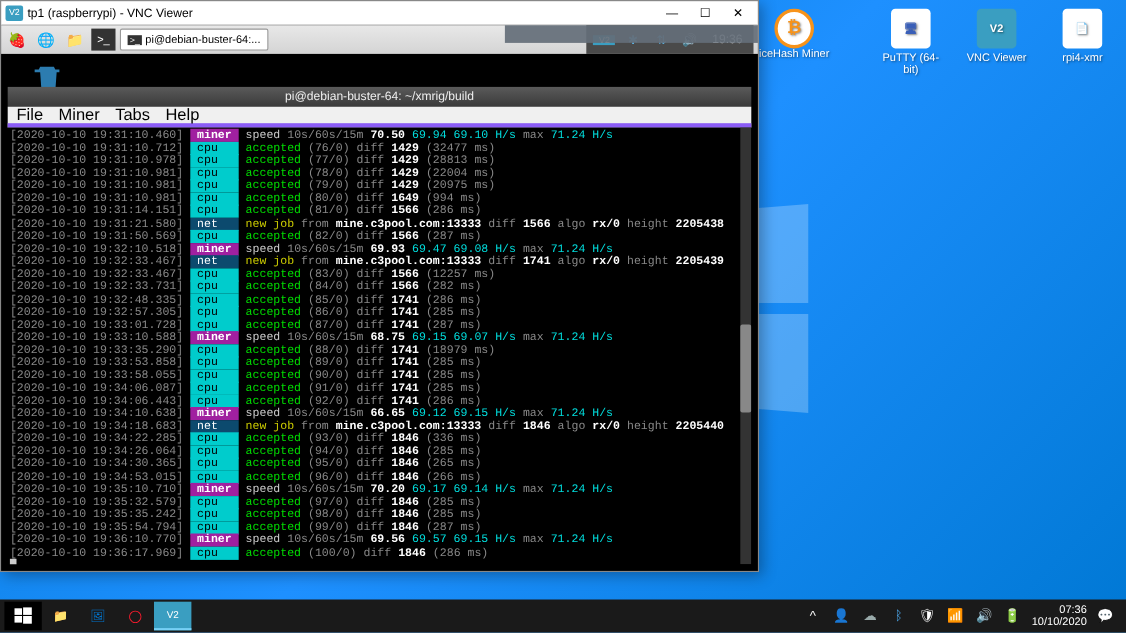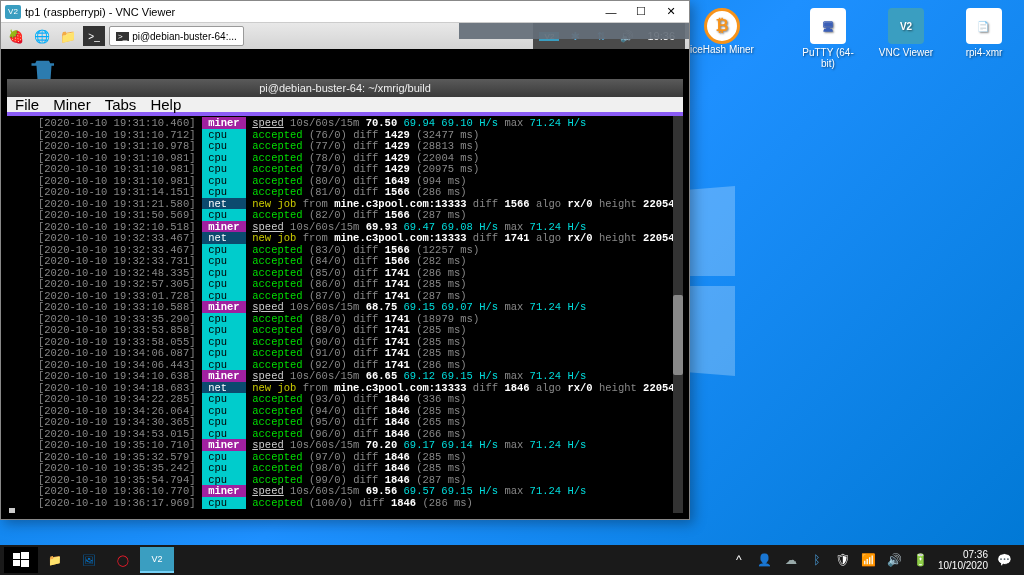--- a/index.html
+++ b/index.html
@@ -47,25 +47,25 @@
 .warning { position:absolute; top:22px; right:0; width:230px; background:rgba(100,110,120,.92); color:#ddd; font-size:11px; padding:8px 10px; line-height:16px; }
 
 .term-wrap { position:absolute; top:78px; left:6px; right:6px; bottom:6px; }
 .term-head { height:18px; background:linear-gradient(#5a5a5a,#3a3a3a); color:#eee; font-size:11px; text-align:center; line-height:18px;}
 .term-menu { height:19px; background:#f0f0f0; font-size:15px; display:flex; align-items:center; gap:14px; padding:0 8px; border-bottom:4px solid #8b5cf6;}
 .term-menu span{cursor:pointer;}
 .term-body { position:absolute; top:37px; bottom:0; left:0; right:0; background:#000; color:#ccc; font-family: "Consolas","Courier New",monospace; font-size:10.5px; line-height:11.5px; padding:2px 2px; overflow:hidden; white-space:pre;}
 .term-body .scrollbar{position:absolute;right:0;top:0;bottom:0;width:10px;background:#333;}
 .term-body .scrollthumb{position:absolute;right:0;top:45%;width:10px;height:80px;background:#888;border-radius:2px;}
 
-.c-ts{color:#888;margin-left:29px;}
+.c-ts{color:#888;}
 .c-miner{background:#a020a0;color:#fff;font-weight:bold;}
 .c-net{background:#0c4a6e;color:#fff;font-weight:normal;}
 .c-cpu{background:#00cccc;color:#000;font-weight:normal;}
-.c-sp{color:#ccc;text-decoration:underline;}
+.c-sp{color:#ccc;}
 .c-g{color:#00dd00;}
 .c-c{color:#00dddd;}
 .c-w{color:#ffffff;font-weight:bold;}
 .c-d{color:#888;}
 .c-a{color:#cccc00;}
 
 .recycle{position:absolute;top:56px;left:28px;width:30px;height:30px;}
 
 </style>
 </head>

